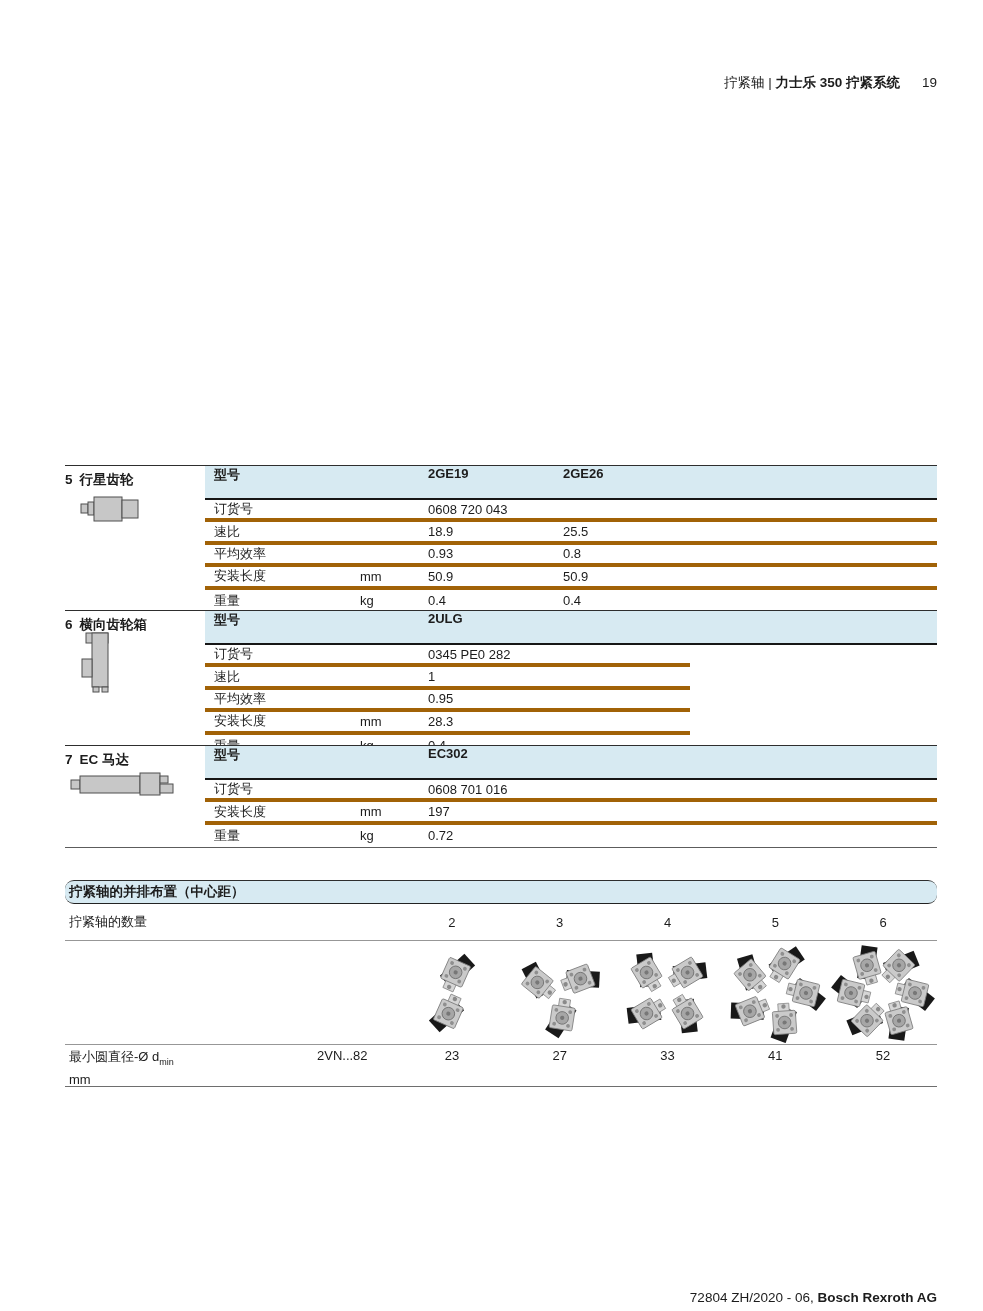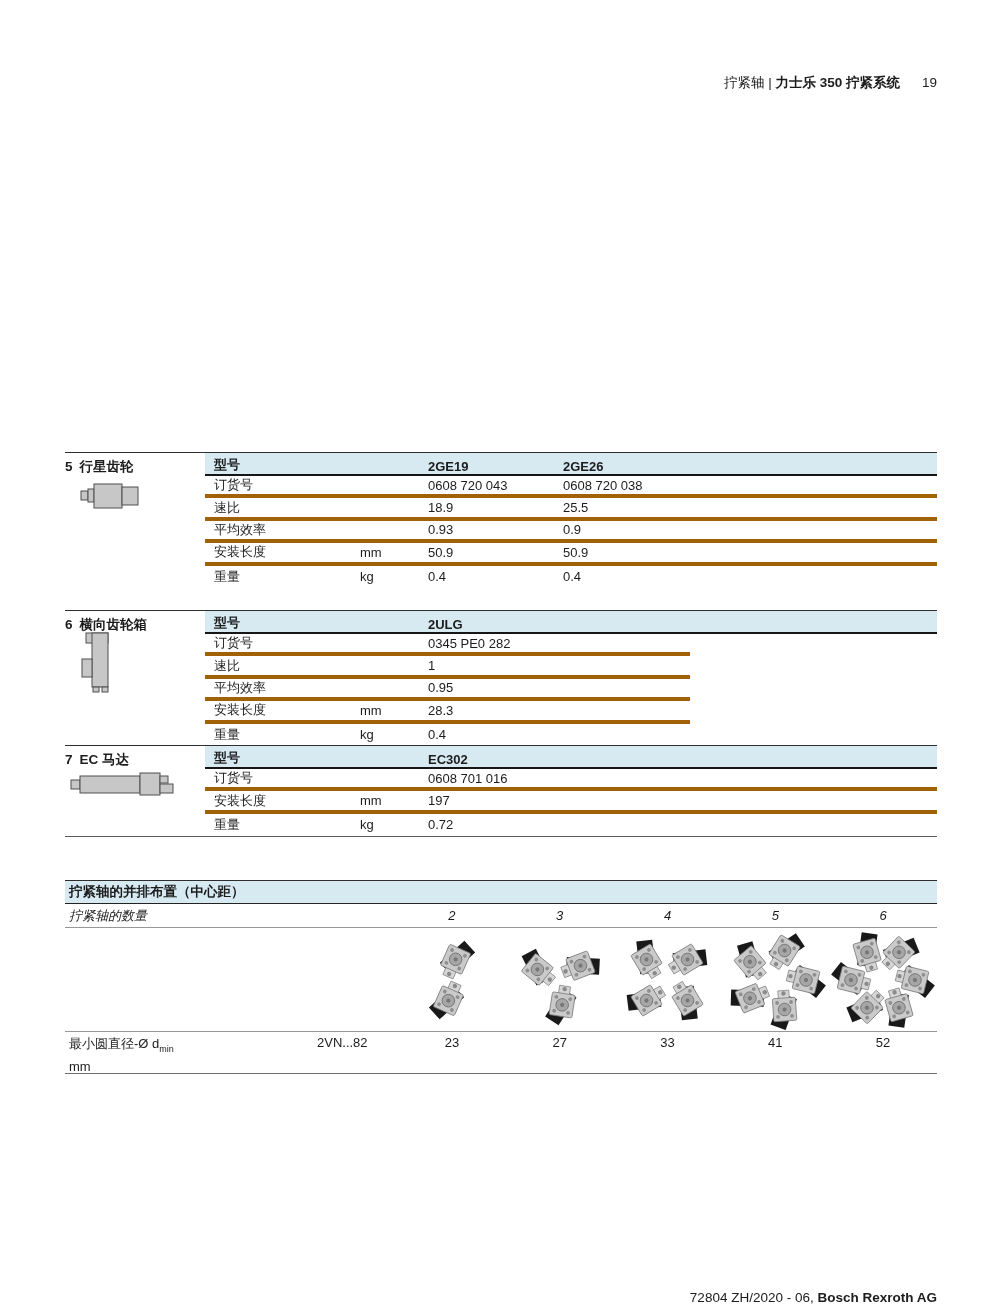--- a/index.html
+++ b/index.html
@@ -20,21 +20,21 @@
   
   .spec { position:absolute; left:65px; width:872px; border-top:1.4px solid #2e2e2e; }
   .side { position:absolute; left:0; top:0; width:140px; }
   .side-title { font-weight:bold; font-size:13.5px; padding-top:5px; white-space:nowrap; }
   .side-title .idx { margin-right:7px; }
   .side-icon { position:absolute; }
   .side-icon rect { fill:#c7c7c7; stroke:#4f4f4f; stroke-width:1; }
 
   .grid { margin-left:140px; width:732px; }
   .thead {
-    display:flex; align-items:flex-end; height:23px; background:var(--hdr-bg);
+    display:flex; align-items:flex-start; height:34px; background:var(--hdr-bg);
     border-bottom:2px solid #161616; font-weight:bold;
   }
   .trow { display:flex; align-items:center; height:22.4px; border-bottom:4px solid #a16207; }
   .trow:last-child { border-bottom:none; }
   .grid.short .trow { width:485px; }
   .c { overflow:hidden; white-space:nowrap; }
   .c.lab  { width:155px; padding-left:9px; }
   .c.unit { width:68px; }
   .c.v1   { width:135px; }
   .c.v2   { flex:1; }
@@ -44,23 +44,23 @@
   .gearbox-note {
     position:absolute; left:632px; top:22px; width:250px;
     font-size:12.5px; line-height:19px; color:#1c1c1c;
   }
 
   
   .arr { position:absolute; left:65px; top:848px; width:872px; }
   .arr-title {
     height:24px; background:var(--hdr-bg); border-top:1.4px solid #2e2e2e;
     border-bottom:1.6px solid #222; display:flex; align-items:center;
-    padding-left:4px; font-weight:bold; font-size:13.5px;
+    padding-left:4px; font-weight:bold; font-size:13.5px;border-radius:9px;
   }
-  .arr-counts { display:flex; align-items:center; height:24px; border-bottom:1px solid #979797;font-style:italic; }
+  .arr-counts { display:flex; align-items:center; height:37px; border-bottom:1px solid #979797; }
   .arr-counts .flab { width:333px; padding-left:4px; }
   .acell { width:107.8px; text-align:center; }
   .arr-diagrams { display:flex; align-items:center; height:104px; border-bottom:1px solid #979797; }
   .arr-diagrams .flab { width:333px; }
   .diagram-cell { width:107.8px; display:flex; justify-content:center; align-items:center; }
   .arr-min { display:flex; align-items:flex-start; height:42px; border-bottom:1px solid #6e6e6e; position:relative; }
   .arr-min .flab { width:333px; padding-left:4px; padding-top:3px; line-height:17px; }
   .arr-min .acell { padding-top:3px; }
   .series-label { position:absolute; left:252px; top:3px; }
   sub { font-size:9px; }
@@ -71,21 +71,21 @@
 </style>
 </head>
 <body>
 
 <div class="page">
 
   <div class="pg-header">
     <span>拧紧轴</span><span> | </span><b>力士乐 350 拧紧系统</b><span class="pagenum">19</span>
   </div>
 
-  <section class="spec" style="top:420px;">
+  <section class="spec" style="top:433px;">
     <div class="side">
       <div class="side-title">
         <span class="idx">5</span><span>行星齿轮</span>
       </div>
       <svg class="side-icon" style="left:14px; top:24px;" width="64" height="36" viewBox="0 0 64 36">
         <rect x="2" y="14" width="7" height="9"></rect>
         <rect x="9" y="12" width="6" height="13"></rect>
         <rect x="15" y="7" width="28" height="24"></rect>
         <rect x="43" y="10" width="16" height="18"></rect>
       </svg>
@@ -94,33 +94,32 @@
       <div class="thead">
         <div class="c lab">型号</div>
         <div class="c unit"></div>
         <div class="c v1">2GE19</div>
         <div class="c v2">2GE26</div>
       </div>
       <div class="trow">
         <div class="c lab">订货号</div>
         <div class="c unit"></div>
         <div class="c v1">0608 720 043</div>
-        <div class="c v2">0608 720 038</div>
       </div>
       <div class="trow">
         <div class="c lab">速比</div>
         <div class="c unit"></div>
         <div class="c v1">18.9</div>
         <div class="c v2">25.5</div>
       </div>
       <div class="trow">
         <div class="c lab">平均效率</div>
         <div class="c unit"></div>
         <div class="c v1">0.93</div>
-        <div class="c v2">0.9</div>
+        <div class="c v2">0.8</div>
       </div>
       <div class="trow">
         <div class="c lab">安装长度</div>
         <div class="c unit">mm</div>
         <div class="c v1">50.9</div>
         <div class="c v2">50.9</div>
       </div>
       <div class="trow">
         <div class="c lab">重量</div>
         <div class="c unit">kg</div>

